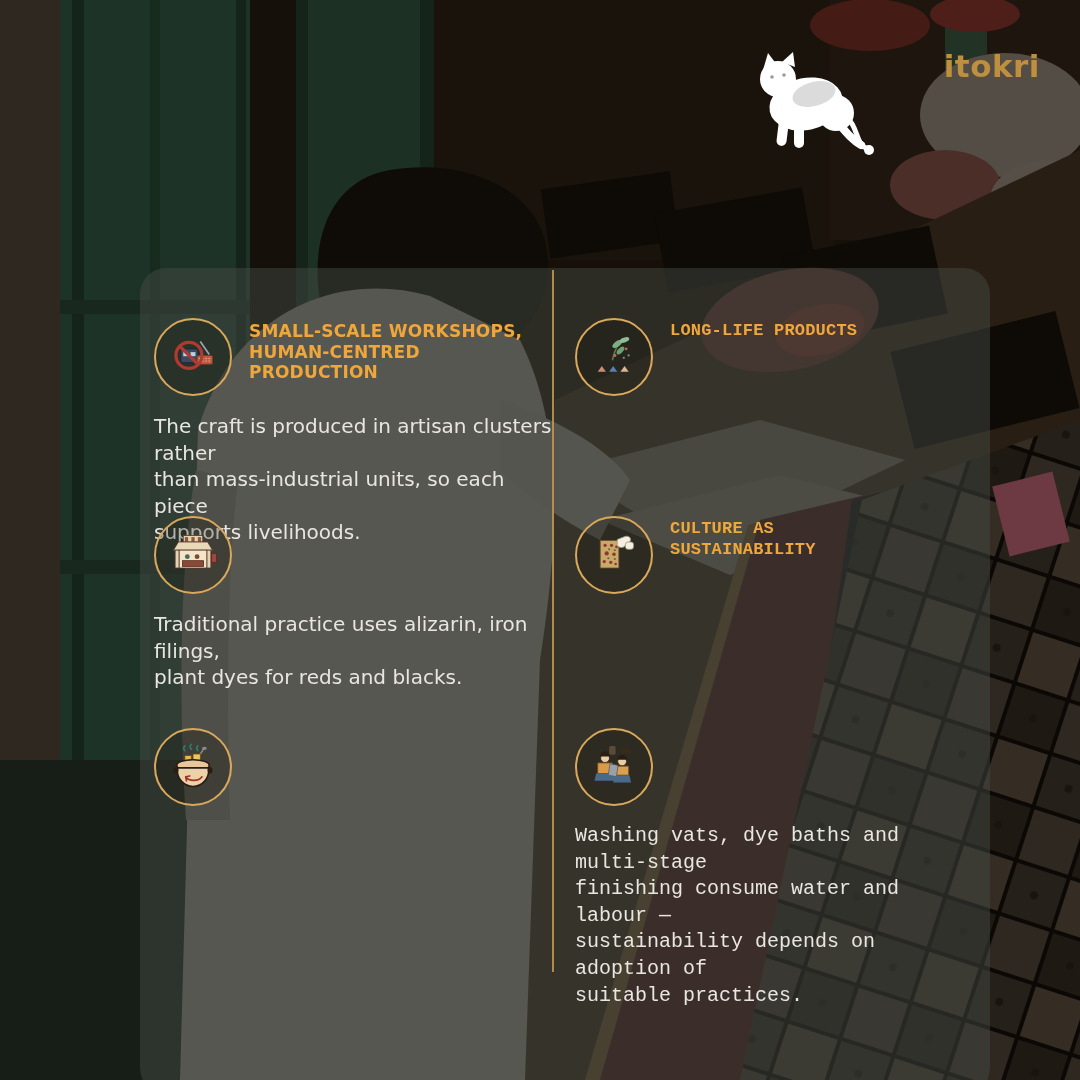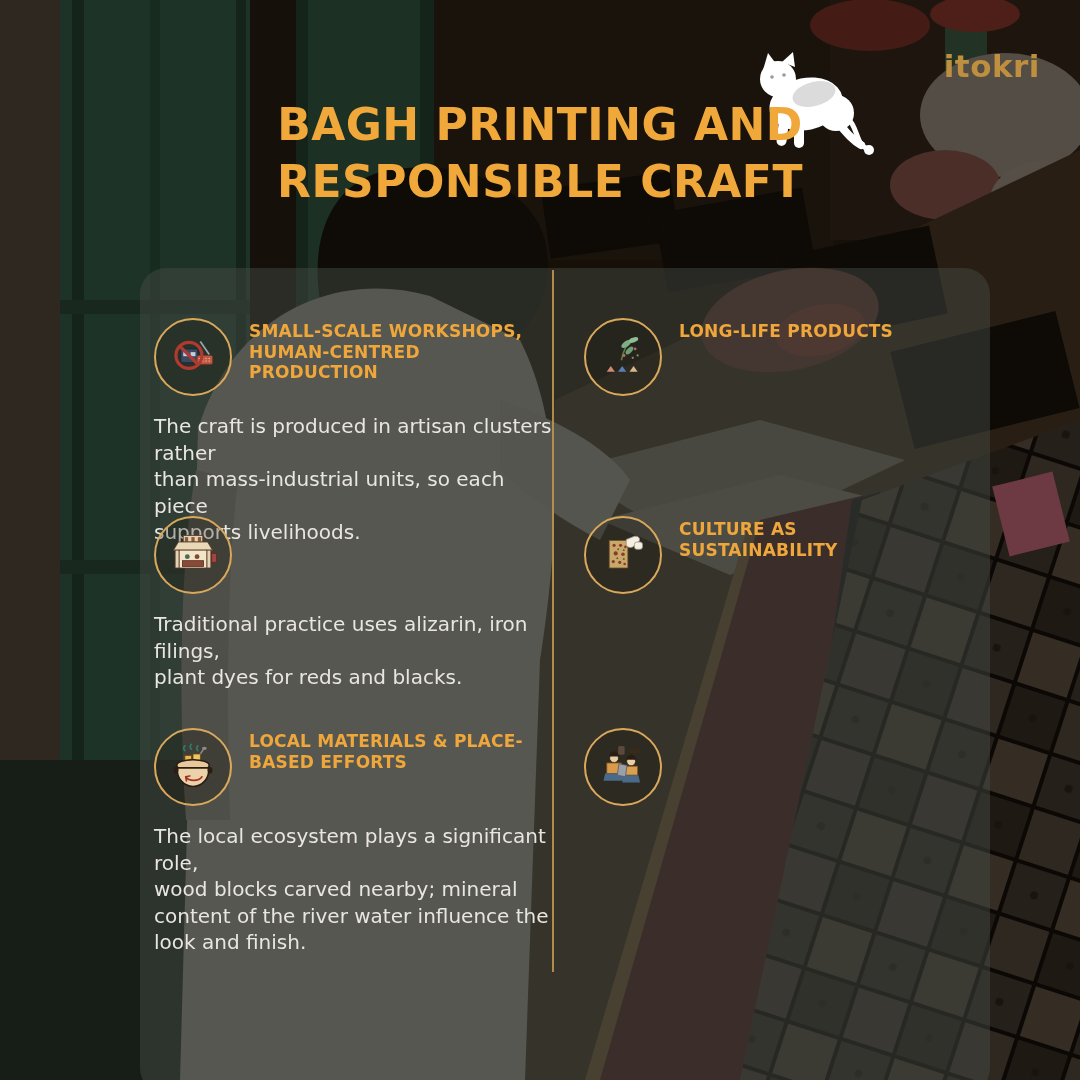--- a/index.html
+++ b/index.html
@@ -9,21 +9,21 @@
   .overlay{background:rgba(10,6,3,0.42);}
   .logo{position:absolute;top:48px;right:40px;font-size:31px;font-weight:bold;
         color:#BE8F3E;letter-spacing:.5px;}
   .title{position:absolute;left:150px;top:96px;width:780px;text-align:center;
          font-size:44px;font-weight:bold;color:#F1A83B;line-height:1.3;letter-spacing:.5px;}
   .cat{position:absolute;left:748px;top:52px;width:130px;height:112px;}
   .panel{position:absolute;left:140px;top:268px;width:850px;height:826px;
          border-radius:26px;background:rgba(70,76,68,0.48);}
   .divider{position:absolute;left:412px;top:2px;width:2px;height:702px;background:#C0954D;opacity:.9;}
   .cell{position:absolute;width:398px;}
-  .cell.c-l{left:14px;} .cell.c-r{left:444px;}
+  .cell.c-l{left:14px;} .cell.c-r{left:435px;font-family:Liberation Mono, monospace;}
   .cell.r1{top:50px;} .cell.r2{top:248px;} .cell.r3{top:460px;}
   .icon-row{display:flex;gap:17px;align-items:flex-start;}
   .icon-circle{width:74px;height:74px;border:2px solid #D9A85A;border-radius:50%;flex:none;
                display:flex;align-items:center;justify-content:center;background:rgba(18,14,9,0.25);}
   .heading{margin-top:3px;width:312px;font-size:17px;font-weight:bold;color:#EFA73C;
            line-height:1.22;letter-spacing:.2px;white-space:pre-line;}
   .body{margin-top:17px;font-size:20px;color:#E9E6E1;line-height:1.33;white-space:pre-line;}
 </style>
 </head>
 <body>
@@ -108,24 +108,20 @@
     <rect x="30" y="60" width="10" height="34" rx="5" fill="#ffffff" transform="rotate(7 35 77)"></rect>
     <rect x="46" y="64" width="10" height="32" rx="5" fill="#ffffff"></rect>
     <polygon points="15,18 20,1 29,13" fill="#ffffff"></polygon>
     <polygon points="34,10 45,0 47,15" fill="#ffffff"></polygon>
     <circle cx="30" cy="27" r="18" fill="#ffffff"></circle>
     <ellipse cx="66" cy="42" rx="22" ry="12" fill="#bdbdbd" opacity="0.55" transform="rotate(-15 66 42)"></ellipse>
     <circle cx="24" cy="25" r="1.8" fill="#9a9a9a"></circle>
       <circle cx="36" cy="23" r="1.8" fill="#9a9a9a"></circle>
   </svg>
 
-  <div class="title">
-    <div>BAGH PRINTING AND</div>
-    <div>RESPONSIBLE CRAFT</div>
-  </div>
 
   <div class="panel">
     <div class="divider"></div>
 
     <div class="cell c-l r1">
       <div class="icon-row">
         <div class="icon-circle">
           <svg width="52" height="52" viewBox="0 0 64 64">
             <rect x="17" y="22" width="21" height="17" rx="2" fill="#3a4a63" stroke="#1a2330"></rect>
             <rect x="20" y="26" width="6" height="5" fill="#c0cfe0"></rect>
@@ -179,27 +175,21 @@
             <rect x="22" y="18" width="8" height="8" fill="#e8b84f" stroke="#6b4a1a"></rect>
             <rect x="32" y="16" width="9" height="9" fill="#edc75e" stroke="#6b4a1a"></rect>
             <rect x="27" y="23" width="8" height="6" fill="#e0a83f" stroke="#6b4a1a"></rect>
             <ellipse cx="32" cy="30" rx="20" ry="7" fill="#e8c89a" stroke="#2a1e14" stroke-width="2"></ellipse>
             <path d="M13 33 C11 47 22 56 32 56 C43 56 53 46 51 33 Z" fill="#ecd2a8" stroke="#2a1e14" stroke-width="2"></path>
             <ellipse cx="11" cy="36" rx="3" ry="4" fill="#2a1e14"></ellipse>
               <ellipse cx="53" cy="36" rx="3" ry="4" fill="#2a1e14"></ellipse>
             <path d="M23 44 C27 50 39 50 43 44 M23 44 l5 -1 M23 44 l1 5" stroke="#a33226" stroke-width="2" fill="none" stroke-linecap="round"></path>
           </svg>
         </div>
-        <div class="heading">LOCAL MATERIALS &amp; PLACE-
-BASED EFFORTS</div>
-      </div>
-      <div class="body">The local ecosystem plays a significant role,
-wood blocks carved nearby; mineral
-content of the river water influence the
-look and finish.</div>
+      </div>
     </div>
 
     <div class="cell c-r r1">
       <div class="icon-row">
         <div class="icon-circle">
           <svg width="52" height="52" viewBox="0 0 64 64">
             <path d="M30 36 C32 26 36 16 43 9" stroke="#5a7a4a" stroke-width="2" fill="none"></path>
             <ellipse cx="36" cy="16" rx="7" ry="3.5" fill="#7fae84" transform="rotate(-35 36 16)"></ellipse>
             <ellipse cx="45" cy="11" rx="6" ry="3" fill="#8fbe94" transform="rotate(-20 45 11)"></ellipse>
             <ellipse cx="40" cy="24" rx="6" ry="3" fill="#6f9e74" transform="rotate(-45 40 24)"></ellipse>
@@ -257,16 +247,20 @@
             <path d="M12 27 h18 v13 h-18 z" rx="4" fill="#d99a4a" stroke="#7a5020"></path>
             <polygon points="10,40 32,40 34,49 8,49" fill="#4a6a8a"></polygon>
             <circle cx="42" cy="25" r="5.5" fill="#e8cfa8" stroke="#2a1e14"></circle>
             <path d="M36 23 a6 6 0 0 1 12 0" fill="#2a1e14"></path>
             <path d="M35 31 h15 v11 h-15 z" fill="#d9a050" stroke="#7a5020"></path>
             <polygon points="33,42 51,42 53,51 31,51" fill="#4a6a8a"></polygon>
             <polygon points="27,28 37,30 35,44 25,42" fill="#9aa0a8" stroke="#5a5a60"></polygon>
           </svg>
         </div>
       </div>
+      <div class="body">Washing vats, dye baths and multi-stage
+finishing consume water and labour —
+sustainability depends on adoption of
+suitable practices.</div>
     </div>
 
   </div>
 </div>
 
 </body></html>

